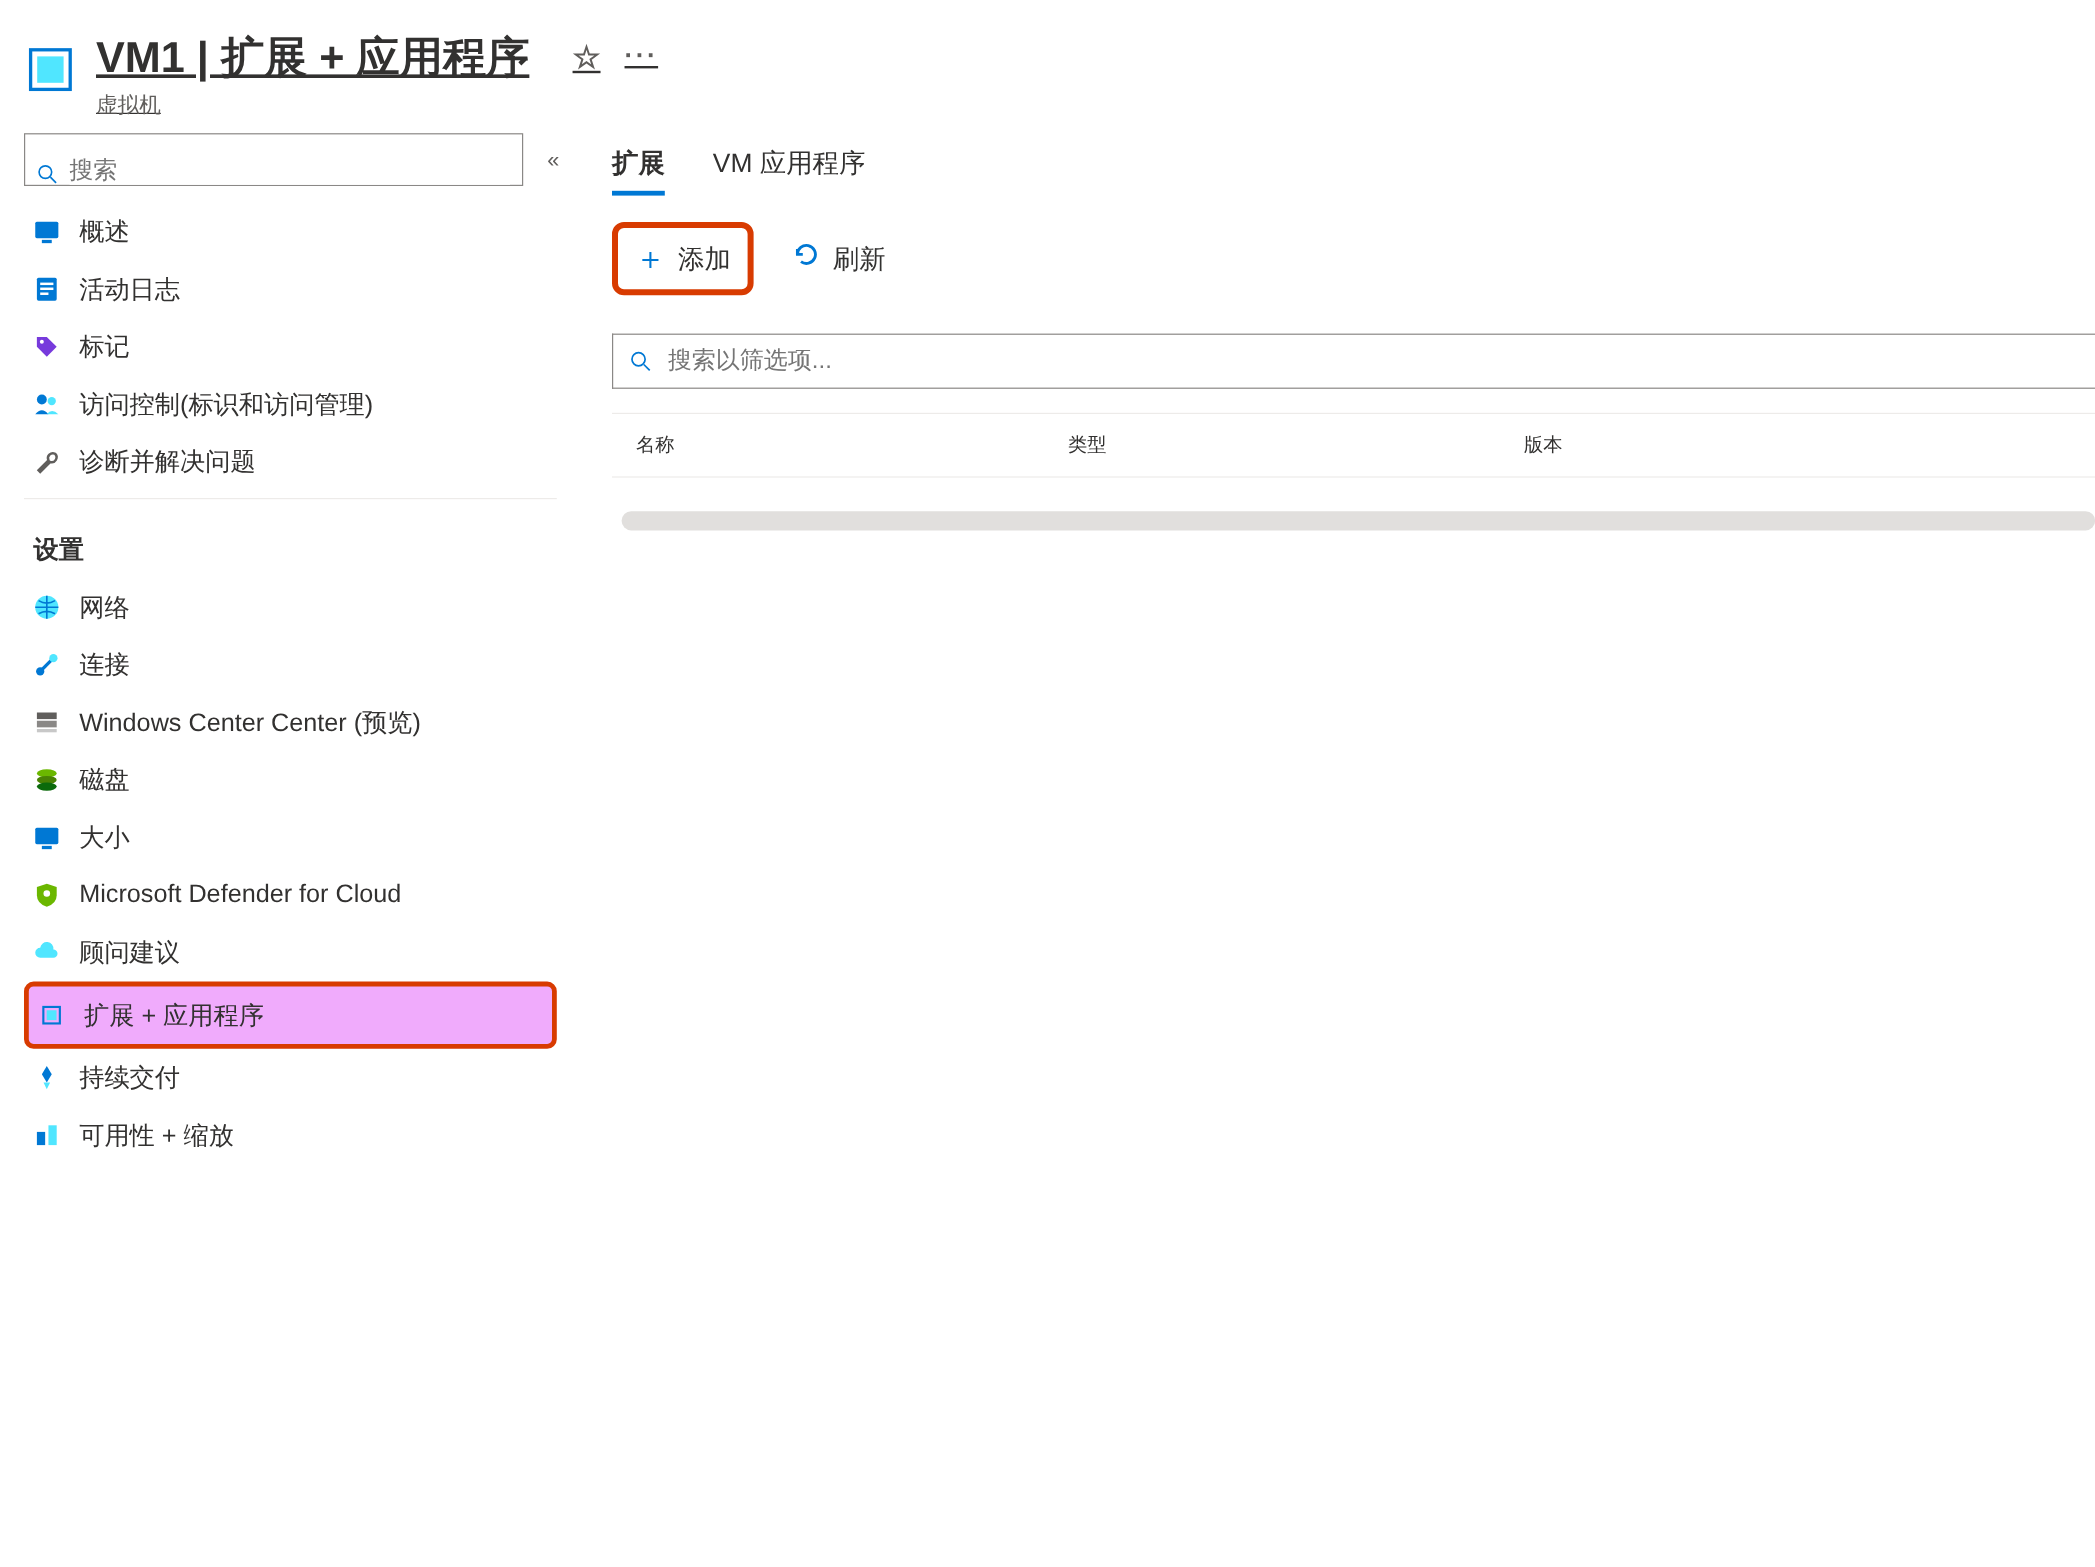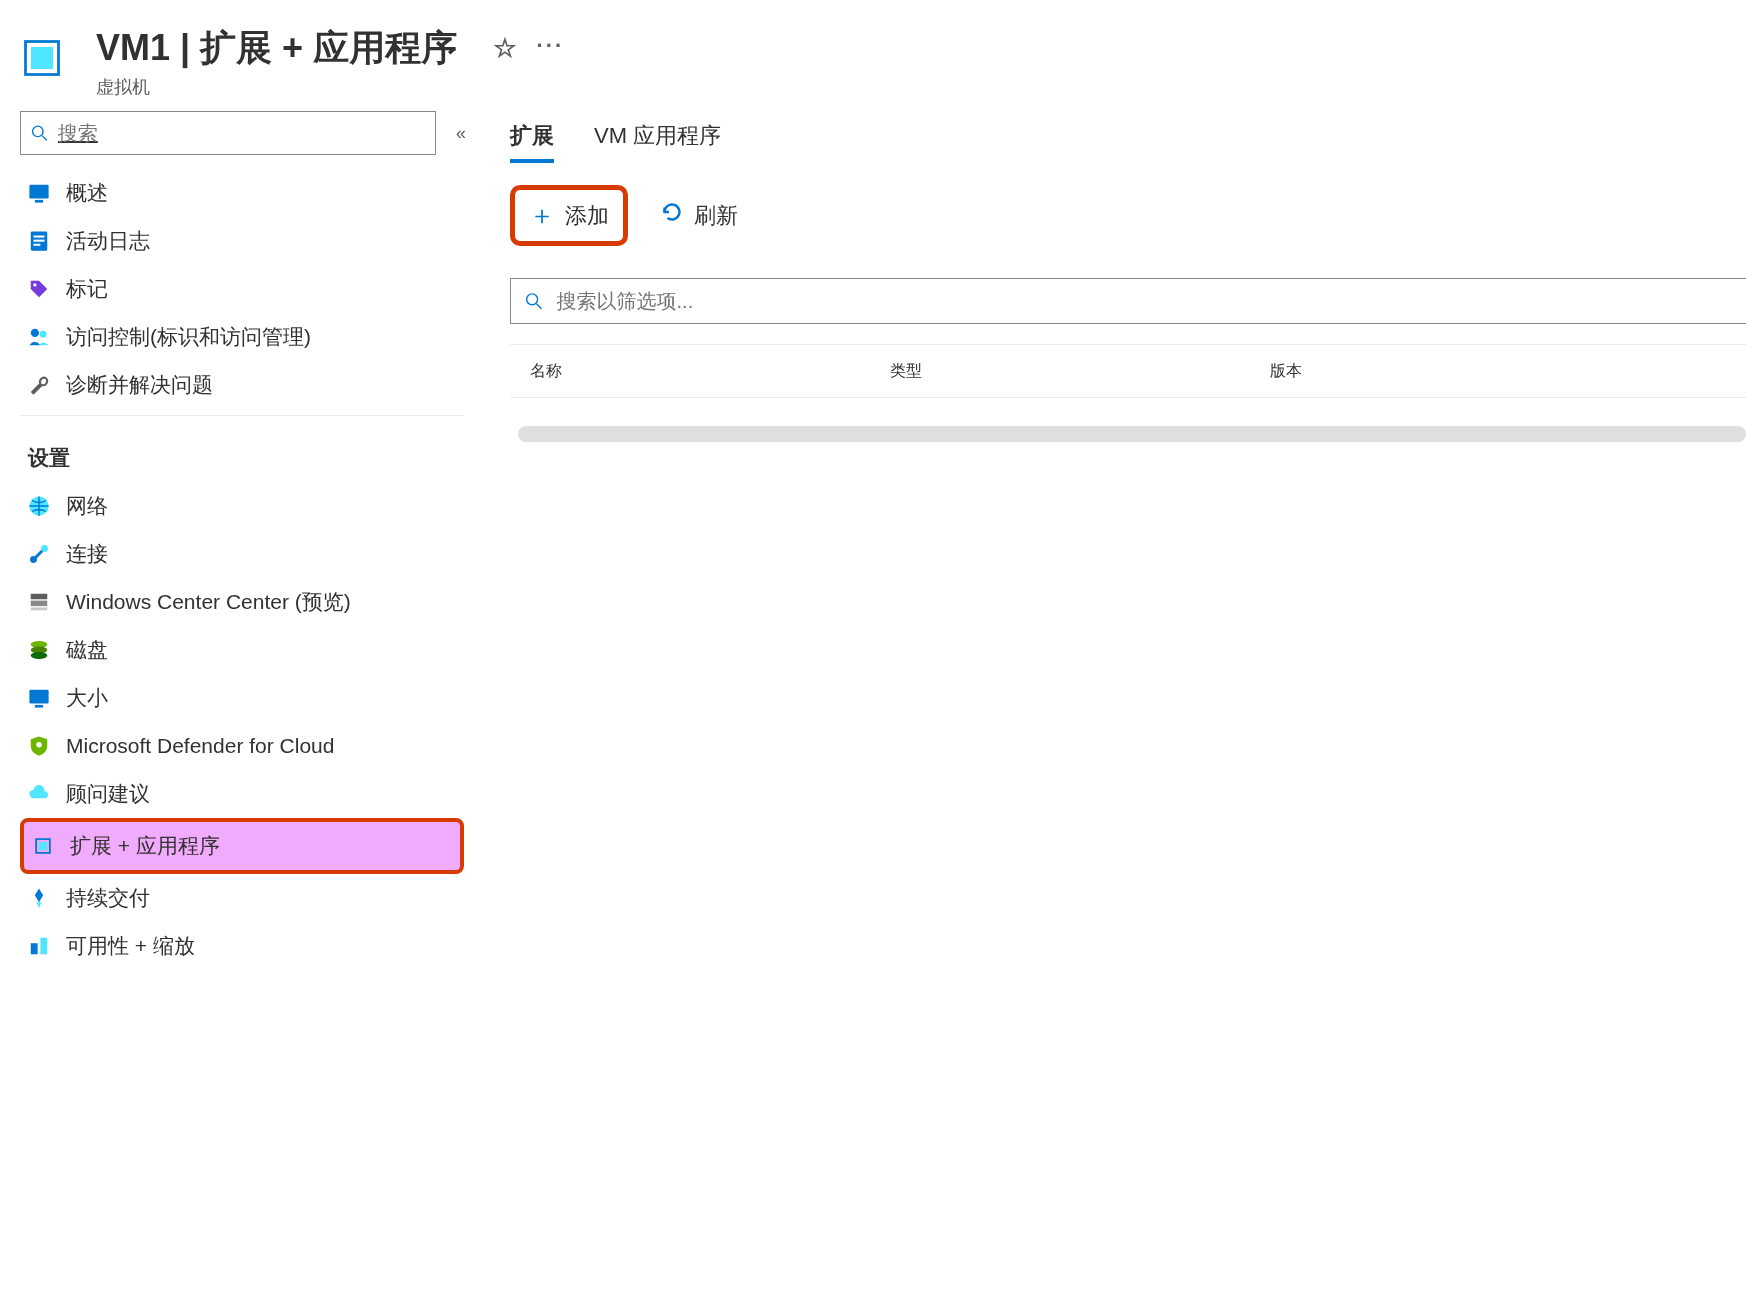--- a/index.html
+++ b/index.html
@@ -10,21 +10,22 @@
       overflow: hidden;
       width: 1746px;
       height: 1306px;
     }
 
     
     .header {
       display: flex;
       align-items: flex-start;
       padding: 24px 20px 12px 20px;
-      gap: 32px;
+      gap: 16px;
+      text-decoration: underline;
     }
     .header-icon {
       width: 44px;
       height: 44px;
       margin-top: 12px;
     }
     .header-text {
       display: flex;
       flex-direction: column;
     }
@@ -62,26 +63,25 @@
     }
     .search-row {
       display: flex;
       align-items: center;
       gap: 14px;
       margin-bottom: 14px;
     }
     .search-box {
       flex: 1;
       display: flex;
-      align-items: center;
+      align-items: flex-end;
       border: 1px solid #8a8886;
       height: 44px;
       padding: 0 10px;
       gap: 10px;
-      text-decoration: underline;
     }
     .search-box input {
       border: none;
       outline: none;
       font-size: 20px;
       width: 100%;
       color: #605e5c;
     }
     .collapse-btn {
       font-size: 18px;

